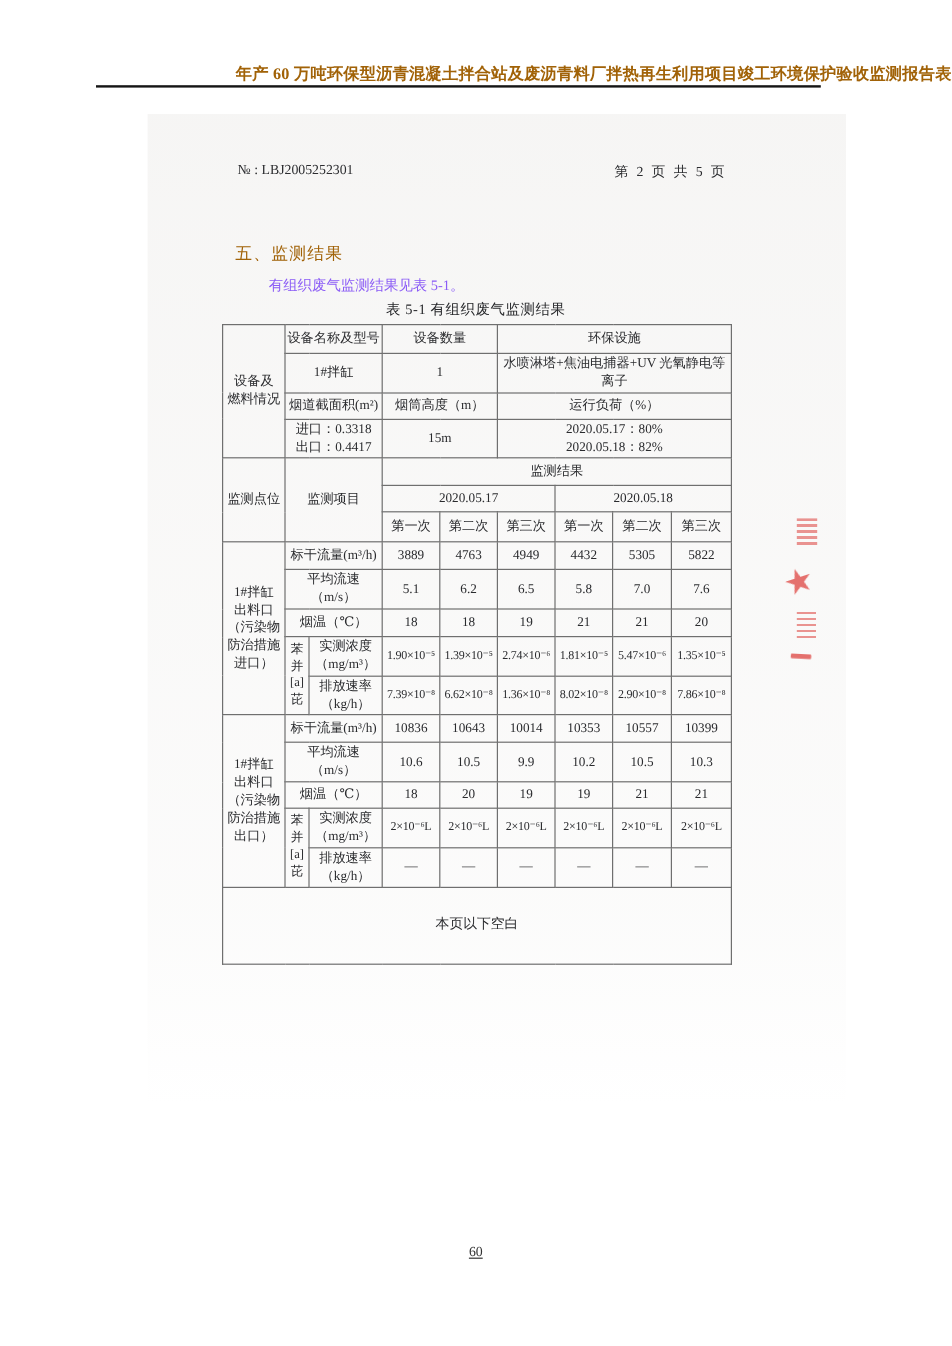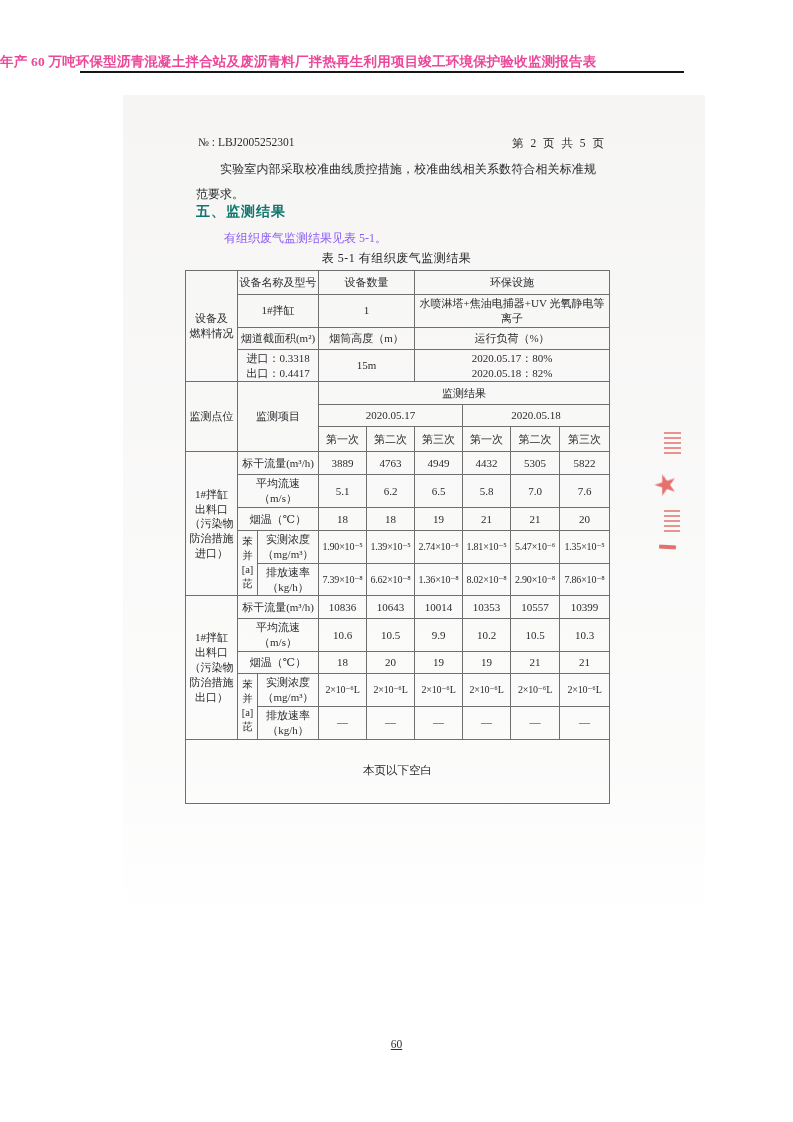--- a/index.html
+++ b/index.html
@@ -10,33 +10,33 @@
     color:#26272a;
   }
   .page { position:absolute; inset:0; }
   .scan-tint {
     position:absolute; left:123px; top:95px; width:582px; height:830px;
     background:linear-gradient(rgba(185,180,172,.13), rgba(185,180,172,.05) 80%, rgba(185,180,172,0));
     pointer-events:none;
   }
   .header-title {
     position:absolute; left:0; top:53px; width:793px;
-    text-align:left; font-size:13.5px; font-weight:600; letter-spacing:.2px;
-    color:#ec4899;
+    text-align:right; font-size:13.5px; font-weight:600; letter-spacing:.2px;
+    color:#a16207;
   }
   .header-rule {
     position:absolute; left:80px; top:71px; width:604px; height:2px; background:#151515;
   }
   .doc-no { position:absolute; left:198px; top:136px; font-size:11.5px; color:#2b2c2f; }
   .page-indicator { position:absolute; left:512px; top:136px; font-size:11.5px; letter-spacing:2px; color:#2b2c2f; }
   .para {
     position:absolute; left:196px; top:157px; width:400px;
     font-size:12px; line-height:25px; text-align:justify; text-indent:2em; color:#2a2b2e;
   }
-  .section-heading { position:absolute; left:196px; top:203px; font-size:14px; font-weight:700; color:#0f766e; letter-spacing:1px; }
+  .section-heading { position:absolute; left:196px; top:203px; font-size:14px; font-weight:400; color:#a16207; letter-spacing:1px; }
   .intro { position:absolute; left:224px; top:230px; font-size:12px; color:#8b5cf6; }
   .caption { position:absolute; left:0; top:250px; width:793px; text-align:center; font-size:12px; color:#26272a; letter-spacing:.5px; }
 
   table.monitor-table {
     position:absolute; left:185px; top:270px; width:424px; height:534px;
     border-collapse:collapse; table-layout:fixed;
     font-size:11px; color:#2a2b2e;
   }
   table.monitor-table td {
     border:1px solid #6f6f6f; text-align:center; vertical-align:middle;
@@ -70,21 +70,20 @@
 
 <div class="page">
   <div class="scan-tint"></div>
 
   <div class="header-title">年产 60 万吨环保型沥青混凝土拌合站及废沥青料厂拌热再生利用项目竣工环境保护验收监测报告表</div>
   <div class="header-rule"></div>
 
   <div class="doc-no">№ : LBJ2005252301</div>
   <div class="page-indicator">第 2 页 共 5 页</div>
 
-  <p class="para">实验室内部采取校准曲线质控措施，校准曲线相关系数符合相关标准规范要求。</p>
   <h2 class="section-heading">五、监测结果</h2>
   <p class="intro">有组织废气监测结果见表 5-1。</p>
   <div class="caption">表 5-1   有组织废气监测结果</div>
 
   <table class="monitor-table">
     <colgroup>
       <col style="width:52px">
         <col style="width:20px">
         <col style="width:61px">
       <col style="width:48px">

